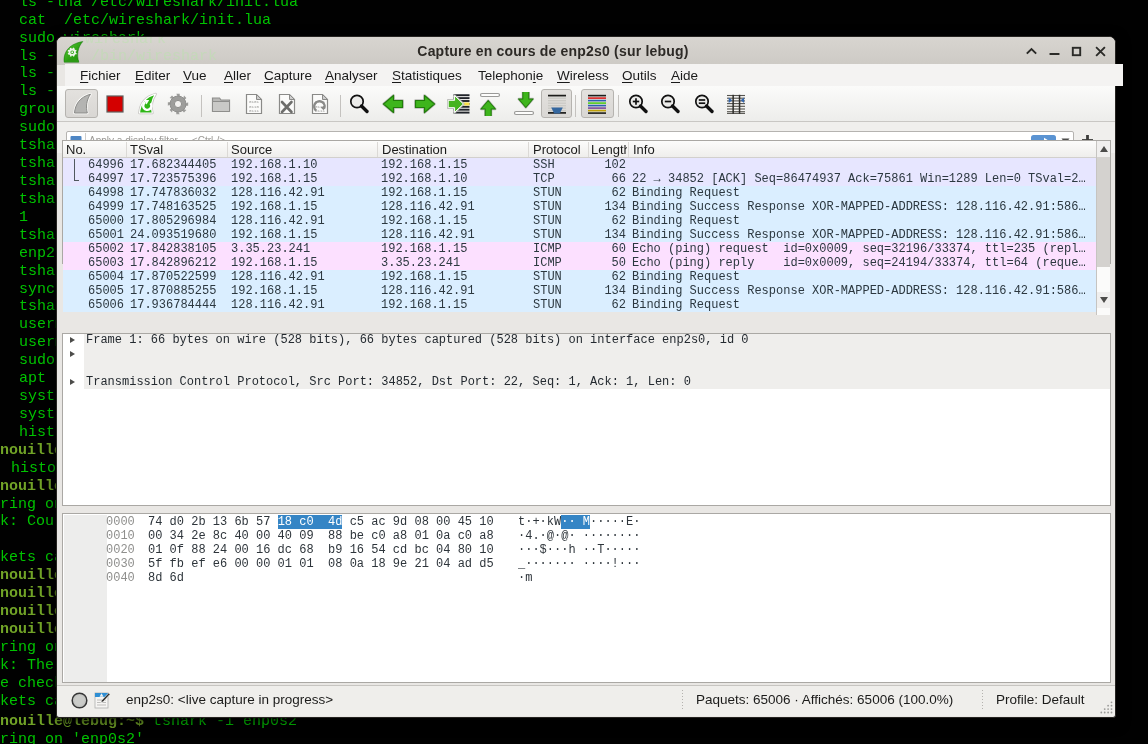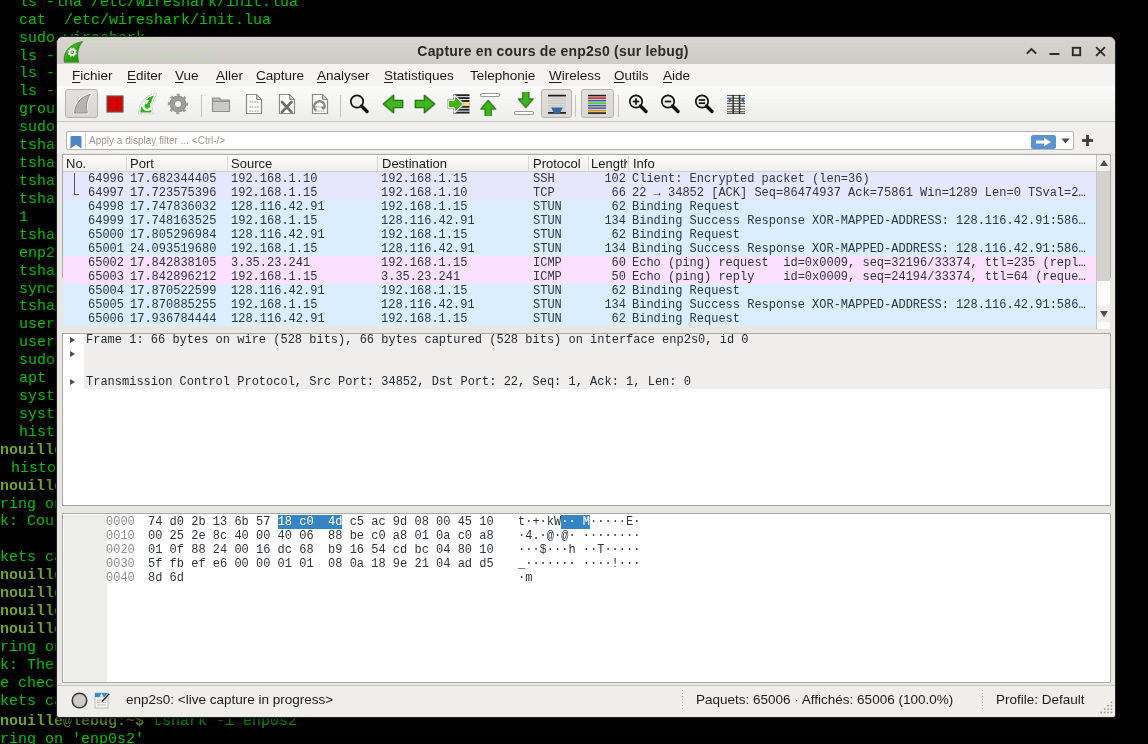--- a/index.html
+++ b/index.html
@@ -10,35 +10,35 @@
   .tp{color:#71a327;font-weight:bold;}
   #win{position:absolute;left:56px;top:36px;width:1058px;height:680px;background:#e9e7e4;
        border:1px solid #262421;border-radius:7px 7px 3px 3px;
        box-shadow:0 4px 14px rgba(0,0,0,0.65), 0 1px 3px rgba(0,0,0,0.5);}
   #titlebar{position:absolute;left:0;top:0;width:100%;height:28px;border-radius:6px 6px 0 0;
        background:linear-gradient(#d8d5d0,#cdcac5);overflow:hidden;}
   #title{position:absolute;top:0;height:28px;line-height:29px;left:0;width:992px;text-align:center;
        font-size:14px;font-weight:bold;letter-spacing:0.2px;color:#2d2a26;}
   .ghost{position:absolute;font-family:"Liberation Mono",monospace;font-size:15px;
        color:rgba(186,228,172,0.50);white-space:pre;}
-  #menubar{position:absolute;left:0;top:27px;width:100%;height:22px;background:#f4f3f2;}
+  #menubar{position:absolute;left:8px;top:27px;width:100%;height:22px;background:#f4f3f2;}
   .mi{position:absolute;top:0;height:22px;line-height:23px;font-size:13.5px;color:#1a1a1a;}
   .mi u{text-decoration-thickness:1px;text-underline-offset:2px;}
   #toolbar{position:absolute;left:0;top:49px;width:100%;height:36px;
        background:linear-gradient(#fbfbfa,#ededeb);border-bottom:1px solid #c9c7c4;box-sizing:border-box;}
   .tbtn{position:absolute;top:55px;}
   .tsep{position:absolute;top:58px;width:1px;height:22px;background:#c4c2bf;}
   .pressed{position:absolute;top:52px;height:29px;width:33px;border:1px solid #b5b3af;
        border-radius:3px;background:linear-gradient(#e3e1de,#d9d7d4);box-sizing:border-box;}
   #filterbar{position:absolute;left:0;top:85px;width:100%;height:31px;background:#f0efed;}
   #filterinput{position:absolute;left:9px;top:94px;width:1006px;height:17px;background:#ffffff;
        border:1px solid #b5b3b0;border-radius:2px;}
   #fph{position:absolute;left:32px;top:95px;font-size:10px;line-height:18px;color:#9b9995;}
   .pane{position:absolute;left:5px;width:1049px;background:#ffffff;border:1px solid #aaa8a4;box-sizing:border-box;}
-  #plist{top:117px;height:124px;}
+  #plist{top:103px;height:124px;}
   #pdet{top:296px;height:173px;}
   #phex{top:476px;height:170px;}
   #phead{position:absolute;left:0;top:0;width:100%;height:17px;
        background:linear-gradient(#fcfcfb,#efeeec);border-bottom:1px solid #d2d0cd;box-sizing:border-box;}
   .hsep{position:absolute;top:1px;width:1px;height:15px;background:#dbd9d6;}
   .hlab{position:absolute;top:0;height:17px;line-height:17px;font-size:13px;color:#1b1b1a;overflow:hidden;white-space:pre;}
   .prow{position:absolute;left:0;width:1033px;height:14px;font-family:"Liberation Mono",monospace;
        font-size:12px;line-height:14px;color:#2c3840;white-space:pre;}
   .c-no{position:absolute;left:0;width:61px;text-align:right;}
   .c-t{position:absolute;left:67px;}
@@ -337,28 +337,28 @@
     </svg>
   <div class="pane" id="plist">
 <div id="phead">
 <div class="hsep" style="left:63px;"></div>
 <div class="hsep" style="left:164px;"></div>
 <div class="hsep" style="left:314px;"></div>
 <div class="hsep" style="left:465px;"></div>
 <div class="hsep" style="left:525px;"></div>
 <div class="hsep" style="left:565px;"></div>
 <div class="hlab" style="left:3px;">No.</div>
-<div class="hlab" style="left:67px;">Port</div>
+<div class="hlab" style="left:67px;">TSval</div>
 <div class="hlab" style="left:168px;">Source</div>
 <div class="hlab" style="left:319px;">Destination</div>
 <div class="hlab" style="left:470px;">Protocol</div>
 <div class="hlab" style="left:528px;width:36px;">Length</div>
 <div class="hlab" style="left:570px;">Info</div>
 </div>
-<div class="prow bg-tcp" style="top:17px;"><span class="c-no">64996</span><span class="c-t">17.682344405</span><span class="c-s">192.168.1.10</span><span class="c-d">192.168.1.15</span><span class="c-p">SSH</span><span class="c-l">102</span><span class="c-i">Client: Encrypted packet (len=36)</span></div>
+<div class="prow bg-tcp" style="top:17px;"><span class="c-no">64996</span><span class="c-t">17.682344405</span><span class="c-s">192.168.1.10</span><span class="c-d">192.168.1.15</span><span class="c-p">SSH</span><span class="c-l">102</span></div>
 <div class="prow bg-tcp" style="top:31px;"><span class="c-no">64997</span><span class="c-t">17.723575396</span><span class="c-s">192.168.1.15</span><span class="c-d">192.168.1.10</span><span class="c-p">TCP</span><span class="c-l">66</span><span class="c-i">22 → 34852 [ACK] Seq=86474937 Ack=75861 Win=1289 Len=0 TSval=2…</span></div>
 <div class="prow bg-udp" style="top:45px;"><span class="c-no">64998</span><span class="c-t">17.747836032</span><span class="c-s">128.116.42.91</span><span class="c-d">192.168.1.15</span><span class="c-p">STUN</span><span class="c-l">62</span><span class="c-i">Binding Request</span></div>
 <div class="prow bg-udp" style="top:59px;"><span class="c-no">64999</span><span class="c-t">17.748163525</span><span class="c-s">192.168.1.15</span><span class="c-d">128.116.42.91</span><span class="c-p">STUN</span><span class="c-l">134</span><span class="c-i">Binding Success Response XOR-MAPPED-ADDRESS: 128.116.42.91:586…</span></div>
 <div class="prow bg-udp" style="top:73px;"><span class="c-no">65000</span><span class="c-t">17.805296984</span><span class="c-s">128.116.42.91</span><span class="c-d">192.168.1.15</span><span class="c-p">STUN</span><span class="c-l">62</span><span class="c-i">Binding Request</span></div>
 <div class="prow bg-udp" style="top:87px;"><span class="c-no">65001</span><span class="c-t">24.093519680</span><span class="c-s">192.168.1.15</span><span class="c-d">128.116.42.91</span><span class="c-p">STUN</span><span class="c-l">134</span><span class="c-i">Binding Success Response XOR-MAPPED-ADDRESS: 128.116.42.91:586…</span></div>
 <div class="prow bg-icmp" style="top:101px;"><span class="c-no">65002</span><span class="c-t">17.842838105</span><span class="c-s">3.35.23.241</span><span class="c-d">192.168.1.15</span><span class="c-p">ICMP</span><span class="c-l">60</span><span class="c-i">Echo (ping) request  id=0x0009, seq=32196/33374, ttl=235 (repl…</span></div>
 <div class="prow bg-icmp" style="top:115px;"><span class="c-no">65003</span><span class="c-t">17.842896212</span><span class="c-s">192.168.1.15</span><span class="c-d">3.35.23.241</span><span class="c-p">ICMP</span><span class="c-l">50</span><span class="c-i">Echo (ping) reply    id=0x0009, seq=24194/33374, ttl=64 (reque…</span></div>
 <div class="prow bg-udp" style="top:129px;"><span class="c-no">65004</span><span class="c-t">17.870522599</span><span class="c-s">128.116.42.91</span><span class="c-d">192.168.1.15</span><span class="c-p">STUN</span><span class="c-l">62</span><span class="c-i">Binding Request</span></div>
 <div class="prow bg-udp" style="top:143px;text-decoration:underline;"><span class="c-no">65005</span><span class="c-t">17.870885255</span><span class="c-s">192.168.1.15</span><span class="c-d">128.116.42.91</span><span class="c-p">STUN</span><span class="c-l">134</span><span class="c-i">Binding Success Response XOR-MAPPED-ADDRESS: 128.116.42.91:586…</span></div>
 <div class="prow bg-udp" style="top:157px;"><span class="c-no">65006</span><span class="c-t">17.936784444</span><span class="c-s">128.116.42.91</span><span class="c-d">192.168.1.15</span><span class="c-p">STUN</span><span class="c-l">62</span><span class="c-i">Binding Request</span></div>
@@ -371,21 +371,21 @@
   </div>
   <div class="pane" id="pdet">
 <div style="position:absolute;left:21px;top:0;width:1026px;height:55px;background:#efeeec;"></div>
 <div class="drow" style="top:-1px;"><span class="tri"></span><span style="position:absolute;left:23px;">Frame 1: 66 bytes on wire (528 bits), 66 bytes captured (528 bits) on interface enp2s0, id 0</span></div>
 <div class="drow" style="top:13px;"><span class="tri"></span></div>
 <div class="drow" style="top:41px;"><span class="tri"></span><span style="position:absolute;left:23px;">Transmission Control Protocol, Src Port: 34852, Dst Port: 22, Seq: 1, Ack: 1, Len: 0</span></div>
   </div>
   <div class="pane" id="phex">
      <div id="hexoff"></div>
 <div class="xrow" style="top:1px;"><span class="xoff" style="position:absolute;left:9px;">0000</span><span style="position:absolute;left:51px;">74 d0 2b 13 6b 57 <span class="hl">18 c0  4d</span> c5 ac 9d 08 00 45 10</span><span style="position:absolute;left:421px;">t·+·kW<span class="hl">·· M</span>·····E·</span></div>
-<div class="xrow" style="top:15px;"><span class="xoff" style="position:absolute;left:9px;">0010</span><span style="position:absolute;left:51px;">00 25 2e 8c 40 00 40 06  88 be c0 a8 01 0a c0 a8</span><span style="position:absolute;left:421px;">·4.·@·@· ········</span></div>
+<div class="xrow" style="top:15px;"><span class="xoff" style="position:absolute;left:9px;">0010</span><span style="position:absolute;left:51px;">00 34 2e 8c 40 00 40 09  88 be c0 a8 01 0a c0 a8</span><span style="position:absolute;left:421px;">·4.·@·@· ········</span></div>
 <div class="xrow" style="top:29px;"><span class="xoff" style="position:absolute;left:9px;">0020</span><span style="position:absolute;left:51px;">01 0f 88 24 00 16 dc 68  b9 16 54 cd bc 04 80 10</span><span style="position:absolute;left:421px;">···$···h ··T·····</span></div>
 <div class="xrow" style="top:43px;"><span class="xoff" style="position:absolute;left:9px;">0030</span><span style="position:absolute;left:51px;">5f fb ef e6 00 00 01 01  08 0a 18 9e 21 04 ad d5</span><span style="position:absolute;left:421px;">_······· ····!···</span></div>
 <div class="xrow" style="top:57px;padding-left:32px;"><span class="xoff" style="position:absolute;left:9px;">0040</span><span style="position:absolute;left:51px;">8d 6d</span><span style="position:absolute;left:421px;">·m</span></div>
   </div>
   <div id="statusbar">
 <svg style="position:absolute;left:14px;top:6px;" width="17" height="17" viewBox="0 0 17 17">
         <circle cx="8.5" cy="8.5" r="7.3" fill="#c5c6c3" stroke="#363636" stroke-width="1.5"></circle>
         <circle cx="8.5" cy="8.5" r="5" fill="#cbccc9"></circle>
       </svg>
 <svg style="position:absolute;left:37px;top:6px;" width="17" height="17" viewBox="0 0 17 17">

